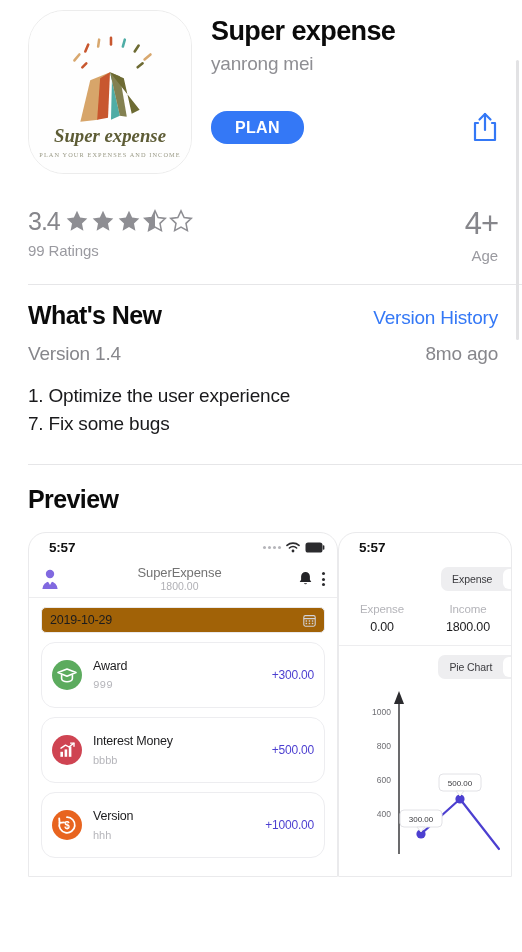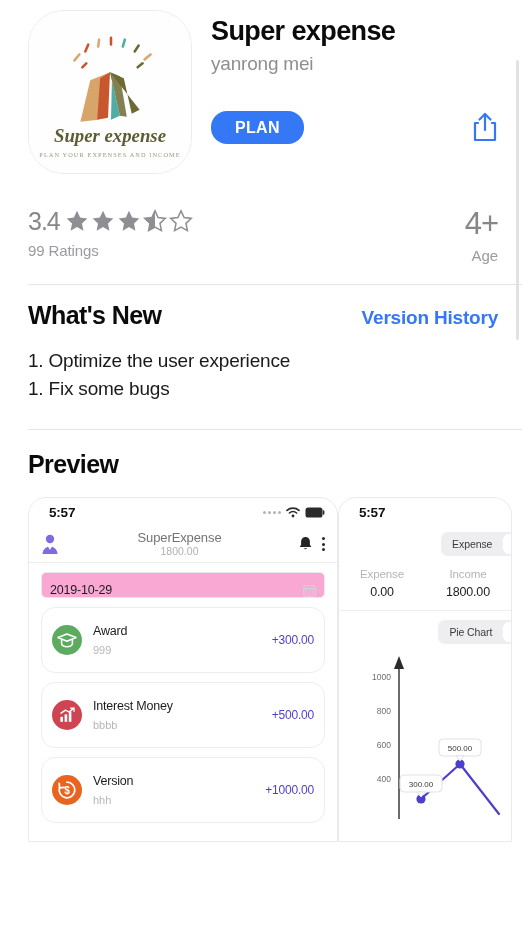--- a/index.html
+++ b/index.html
@@ -54,21 +54,21 @@
   .rate-right { text-align:right; }
   .age-val { font-size:31px; color:#86868b; letter-spacing:-1px; line-height:1; font-weight:normal;}
   .age-lbl { font-size:15px; color:#9a9aa0; margin-top:8px; letter-spacing:-0.1px; }
 
   .divider { height:1px; background:#e6e6e8; margin:20px 0 0 28px; }
 
   
   .wn { padding:16px 24px 0 28px; }
   .wn-head { display:flex; align-items:baseline; }
   .wn-title { font-size:25px; font-weight:bold; color:#0b0b0b; letter-spacing:-0.6px; }
-  .wn-link { margin-left:auto; font-size:19px; color:#3478f6; cursor:pointer; letter-spacing:-0.2px;font-weight:bold; }
+  .wn-link { margin-left:auto; font-size:19px; color:#3478f6; cursor:pointer; letter-spacing:-0.2px; }
   .wn-sub { display:flex; margin-top:13px; }
   .wn-ver { font-size:19px; color:#86868b; letter-spacing:-0.2px; }
   .wn-ago { margin-left:auto; font-size:19px; color:#86868b; letter-spacing:-0.2px; }
   .wn-notes { margin-top:17px; }
   .wn-note { font-size:19px; color:#1a1a1c; line-height:1.48; letter-spacing:-0.2px; }
 
   
   .pv-title { font-size:25px; font-weight:bold; color:#0b0b0b; letter-spacing:-0.6px; padding:20px 0 0 28px; }
   .shots { display:flex; padding:18px 0 0 28px; }
   .shot {
@@ -93,21 +93,21 @@
   .ab-amount { font-size:10.5px; color:#b0b0b5; margin-top:1px; }
   .ab-bell { width:15px; height:16px; margin-right:9px; }
   .kebab { display:flex; flex-direction:column; gap:2.5px; margin-right:2px; }
   .kebab i { width:3px; height:3px; border-radius:50%; background:#2b2b2e; display:block; }
   .appbar-sep { height:1px; background:#ededef; }
 
   
   .body1 { background:#fff; padding:9px 12px 0 12px; }
   .date-field {
     height:26px; border:1px solid #e9e9ec; border-radius:5px;
-    display:flex; align-items:flex-end; padding:0 8px; background:#f9a8d4;
+    display:flex; align-items:center; padding:0 8px; background:#a16207;
   }
   .date-val { font-size:12.5px; color:#1c1c1e; letter-spacing:-0.2px; }
   .cal-ico { margin-left:auto; width:13px; height:13px; }
   .row {
     margin-top:9px; height:66px; border:1px solid #ededf0; border-radius:14px;
     background:#fff; display:flex; align-items:center; padding:0 10px;
   }
   .row-ico { width:30px; height:30px; border-radius:50%; flex:0 0 auto; position:relative; }
   .row-txt { margin-left:11px; line-height:1.15; }
   .row-name { font-size:12.5px; color:#1c1c1e; letter-spacing:-0.2px; }
@@ -225,23 +225,27 @@
     </div>
   </div>
 
   <div class="divider"></div>
 
   <div class="wn">
     <div class="wn-head">
       <span class="wn-title">What's New</span>
       <span class="wn-link">Version History</span>
     </div>
+    <div class="wn-sub">
+      <span class="wn-ver">Version 1.4</span>
+      <span class="wn-ago">8mo ago</span>
+    </div>
     <div class="wn-notes">
       <div class="wn-note">1. Optimize the user experience</div>
-      <div class="wn-note">1. Fix some bugs</div>
+      <div class="wn-note">7. Fix some bugs</div>
     </div>
   </div>
 
   <div class="divider" style="margin-top:26px;"></div>
 
   <div class="pv-title">Preview</div>
 
   <div class="shots">
 
     <div class="shot">
@@ -307,21 +311,21 @@
 
         <div class="row">
           <span class="row-ico" style="background:#5cab5e;">
             <svg width="30" height="30" viewBox="0 0 30 30">
               <path d="M15 9 L24 12.6 L15 16.2 L6 12.6 Z" fill="none" stroke="#fff" stroke-width="1.6" stroke-linejoin="round"></path>
               <path d="M9.6 14.4 v4.2 a5.4 3.2 0 0 0 10.8 0 v-4.2" fill="none" stroke="#fff" stroke-width="1.6" stroke-linejoin="round"></path>
             </svg>
           </span>
           <span class="row-txt">
             <span class="row-name" style="display:block;">Award</span>
-            <span class="row-note" style="display:block;">999</span>
+            <span class="row-note" style="display:block;font-family:Liberation Mono, monospace;">999</span>
           </span>
           <span class="row-amt">+300.00</span>
         </div>
 
         <div class="row">
           <span class="row-ico" style="background:#cf4452;">
             <svg width="30" height="30" viewBox="0 0 30 30">
               <g fill="#fff">
                 <rect x="8.4" y="16.8" width="2.6" height="5"></rect>
                 <rect x="12.6" y="14.4" width="2.6" height="7.4"></rect>

